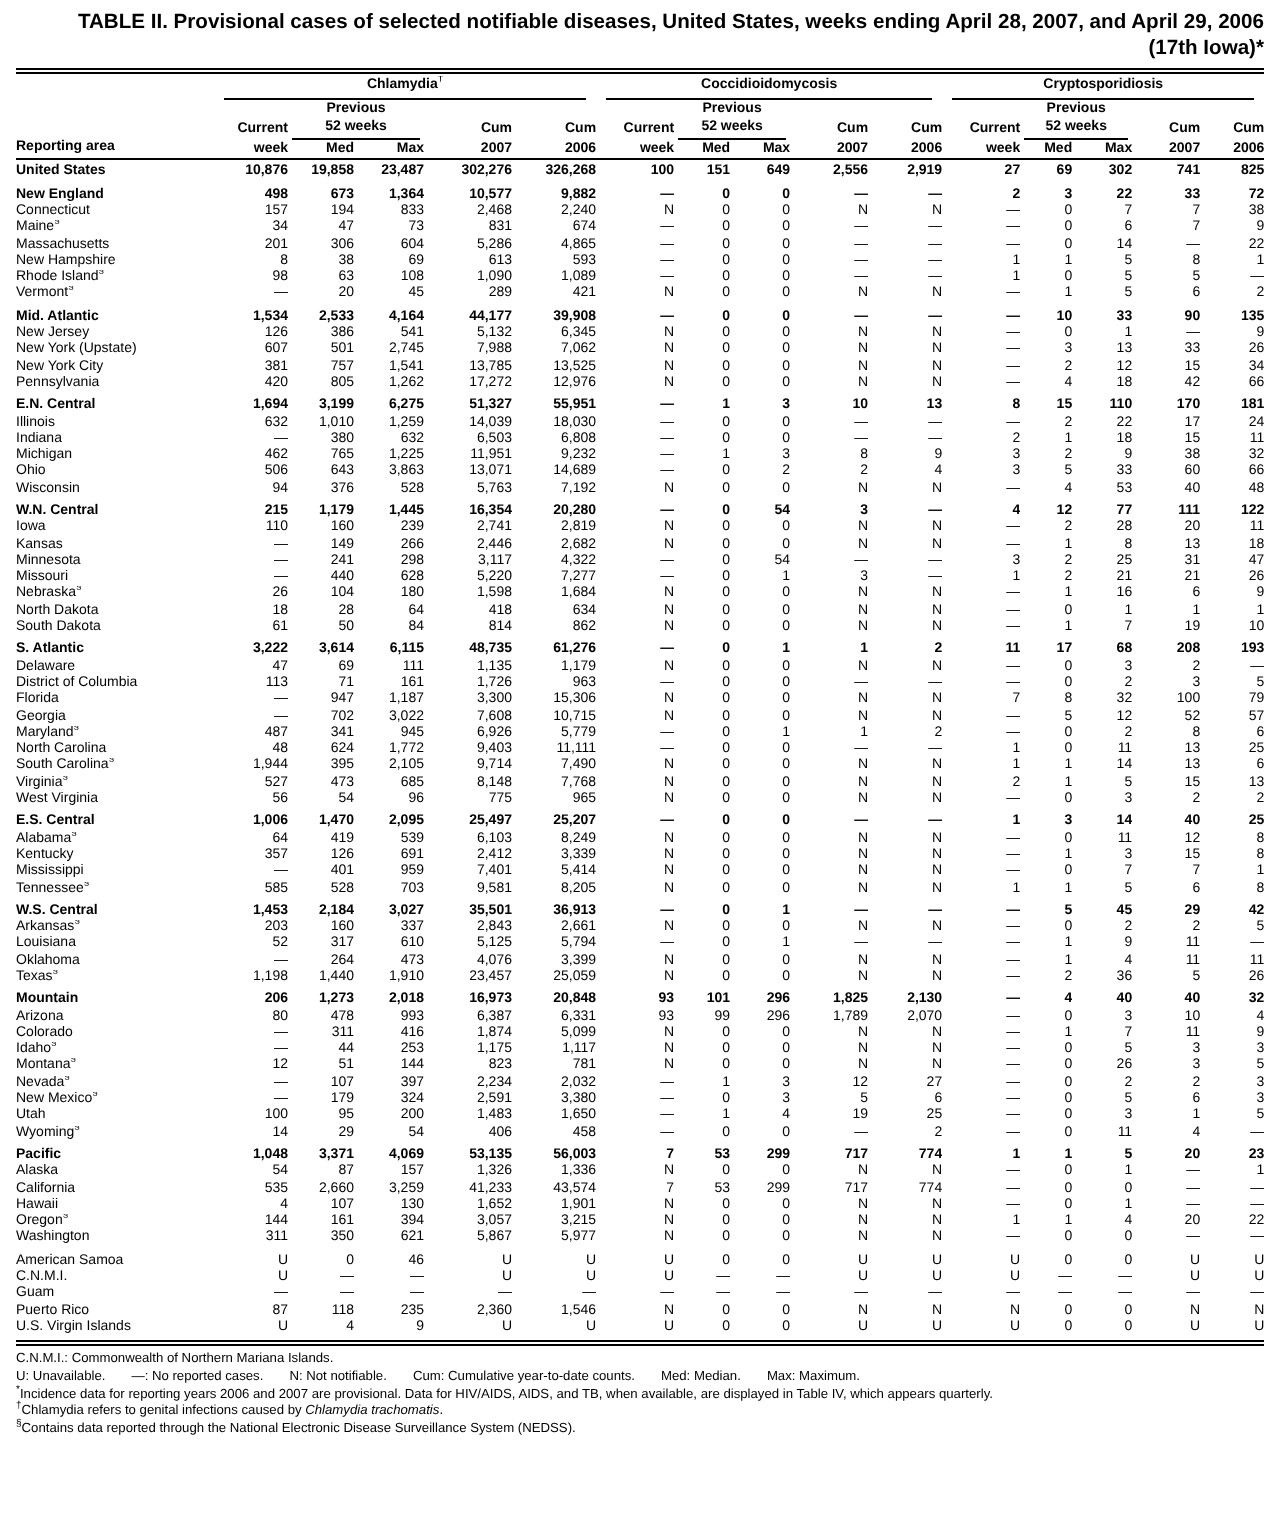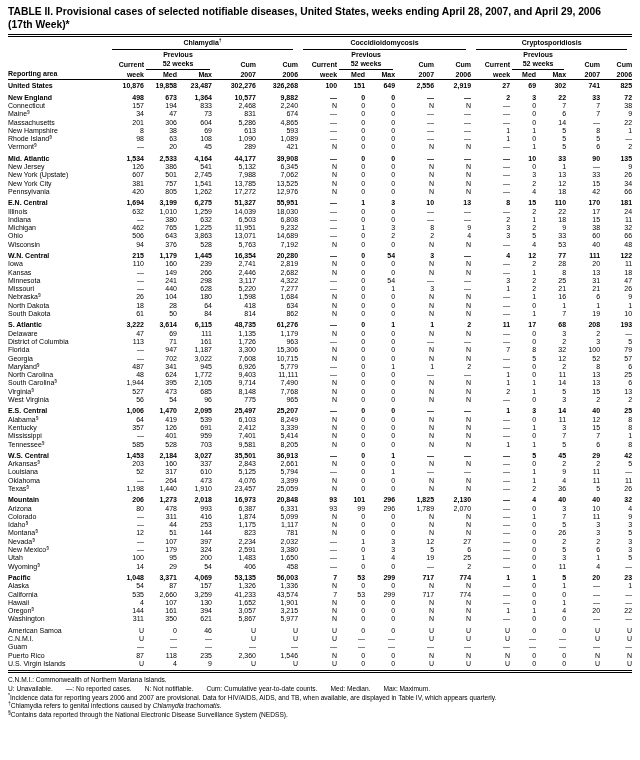--- a/index.html
+++ b/index.html
@@ -1,18 +1,18 @@
 <!DOCTYPE html>
 <html><head>
 <meta charset="utf-8">
 <style>
   * { box-sizing: border-box; }
   html, body { margin:0; padding:0; width:640px; height:760px; background:#fff; overflow:hidden; }
   body { font-family:"Liberation Sans", sans-serif; color:#000; padding:5px 8px; }
-  .title { font-weight:bold; font-size:10.3px; line-height:1.28; letter-spacing:0; }
+  .title { font-weight:bold; font-size:10.3px; line-height:1.28; letter-spacing:0;text-align:right; }
   .double-rule { height:3px; border-top:1px solid #000; border-bottom:1px solid #000; margin-top:3px; }
   table { width:624px; border-collapse:collapse; table-layout:fixed; margin-top:1px; }
   thead { border-bottom:1px solid #000; }
   th, td { padding:0; font-size:7px; overflow:hidden; white-space:nowrap; }
   thead th { font-weight:bold; vertical-align:bottom; line-height:9.5px; text-align:right; }
   th.area-h { text-align:left; vertical-align:bottom; padding-bottom:1px; }
   th.disease { text-align:center; }
   th.disease .rule { border-bottom:1px solid #000; padding-bottom:1px; margin:0 5px; }
   th.prev { text-align:center; }
   th.w52 .rule { border-bottom:1px solid #000; padding-bottom:0; margin:0 2px; text-align:center; }
@@ -27,21 +27,21 @@
   .footnotes .leg { margin-right:13px; }
   .fn-row { white-space:nowrap; }
   .it { font-style:italic; }
 </style>
 </head>
 <body>
 
 <div class="page">
   <div class="title">
     <span>TABLE II. Provisional cases of selected notifiable diseases, United States, weeks ending April 28, 2007, and April 29, 2006</span><br>
-    <span>(17th Week)*</span>
+    <span>(17th Iowa)*</span>
   </div>
   <div class="double-rule"></div>
 
   <table>
     <colgroup>
       <col style="width:99px">
       <col style="width:37px">
         <col style="width:33px">
         <col style="width:35px">
         <col style="width:44px">

